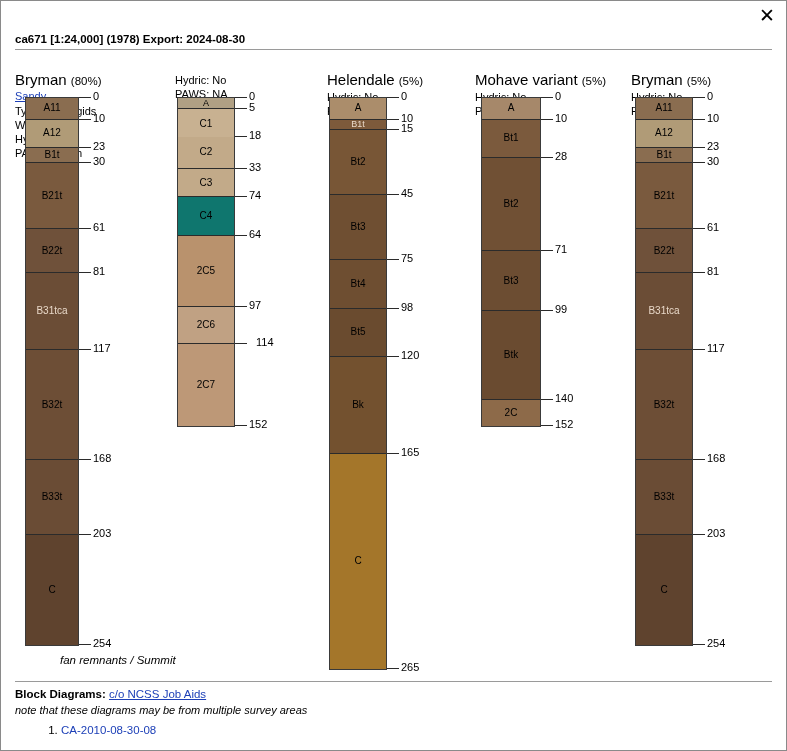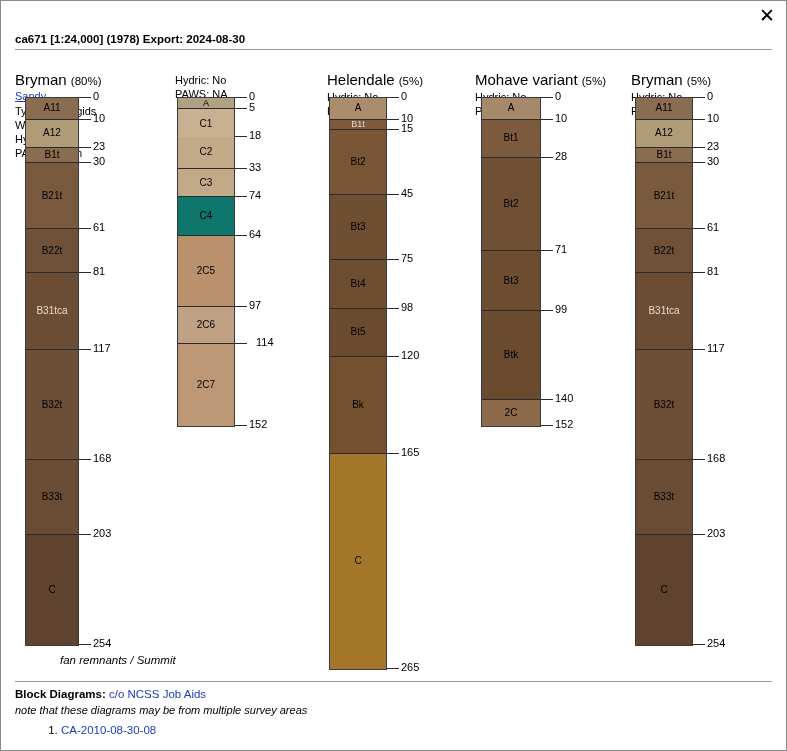--- a/index.html
+++ b/index.html
@@ -142,20 +142,21 @@
     border-top: 1px solid #9a9a9a;
     margin-bottom: 6px;
   }
   #bd-line {
     font-size: 11.5px;
     color: #000;
   }
   #bd-line .bd-lbl { font-weight: bold; }
   #bd-line .bd-link {
     color: #1c3fb7;
+    text-decoration: underline;
     cursor: pointer;
     text-align: center;
   }
   #bd-note {
     font-size: 11px;
     font-style: italic;
     color: #000;
     margin-top: 4px;
   }
   #bd-list {

